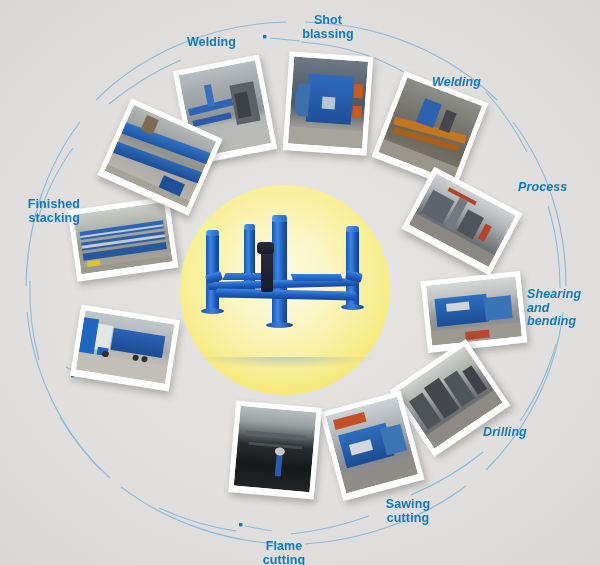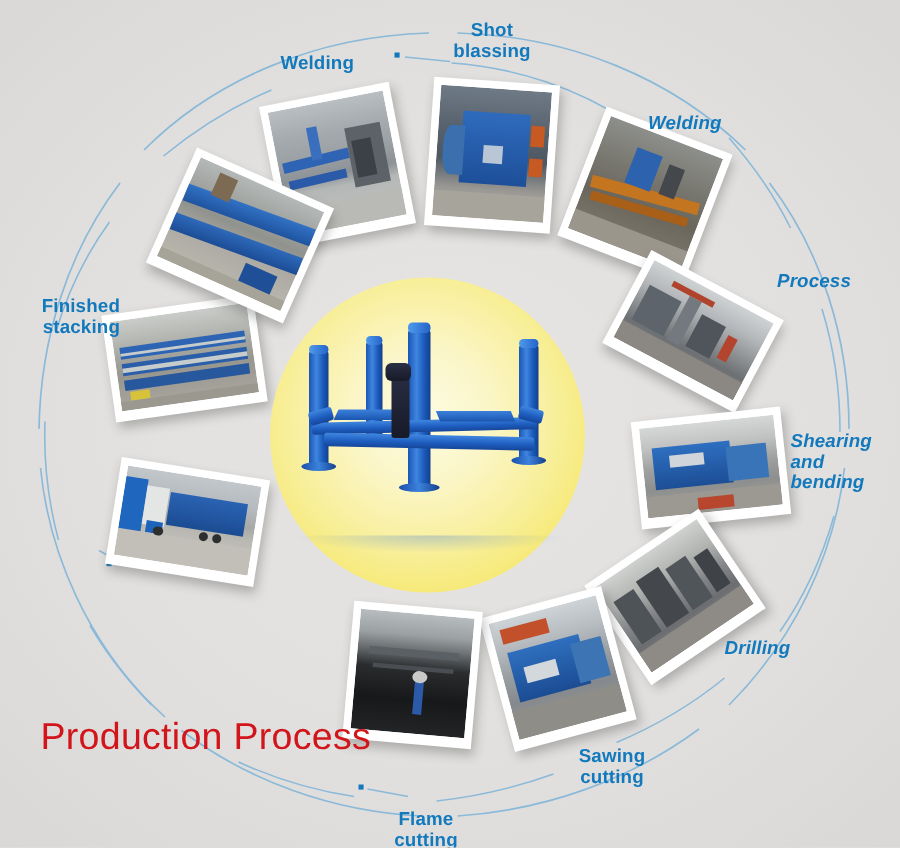--- a/index.html
+++ b/index.html
@@ -297,15 +297,14 @@
   <div class="lbl c" style="left:249px;top:540px;width:70px;">Flame
 cutting</div>
 
 
   <div class="lbl r" style="left:0px;top:198px;width:80px;">Finished
 stacking</div>
 
 
   <div class="lbl r" style="left:160px;top:36px;width:76px;">Welding</div>
 
-  <div class="title">Production Process</div>
 
 </div>
 
 </body></html>

